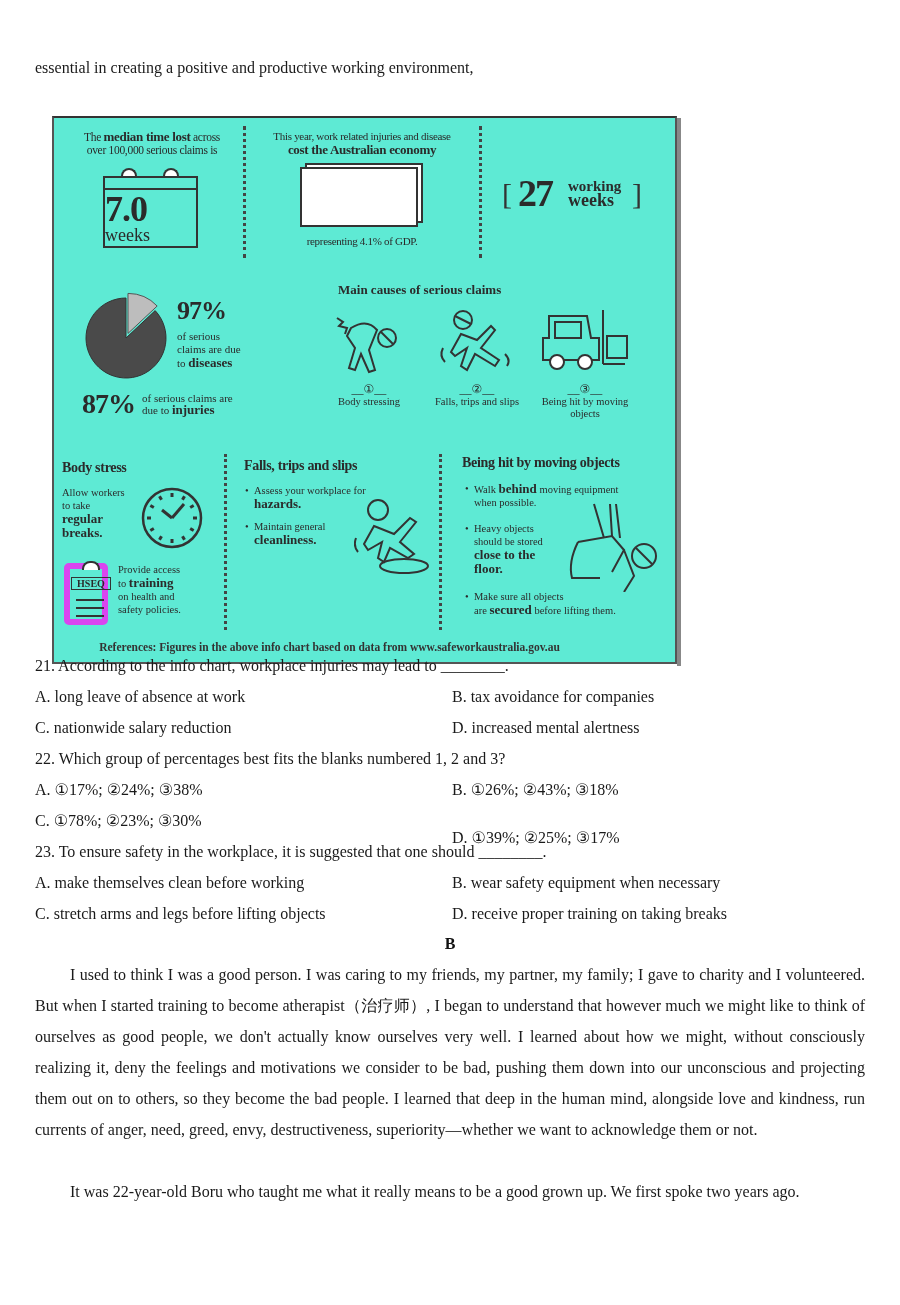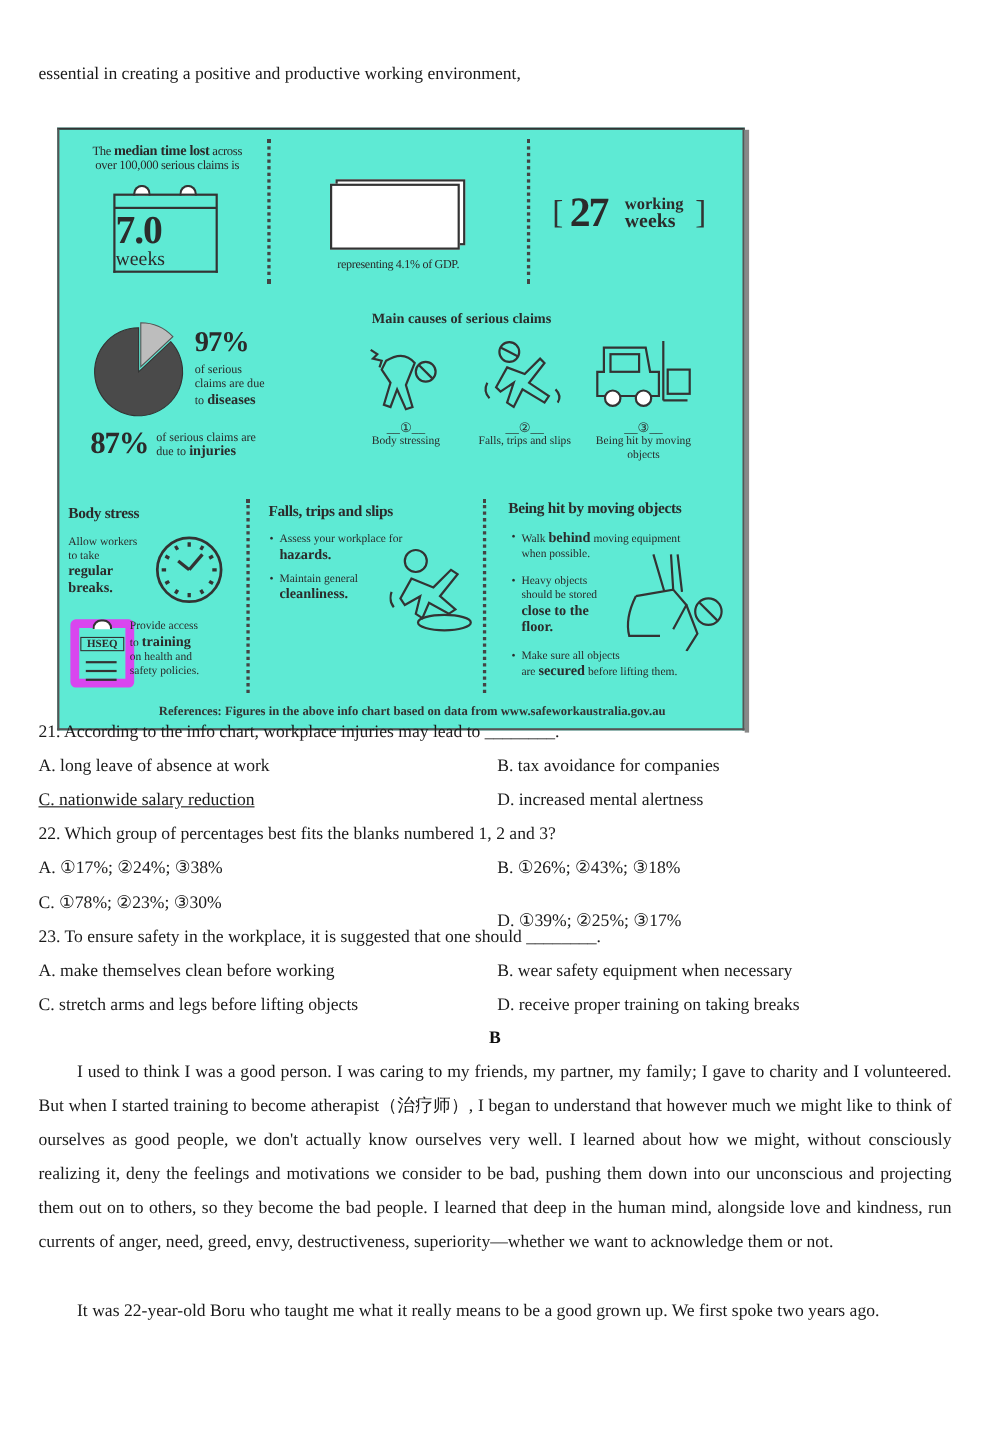--- a/index.html
+++ b/index.html
@@ -46,26 +46,26 @@
   .cause-label { font-size: 10.5px; line-height: 12px; color: #2b2b2b; }
 
   .sec-title { position: absolute; font-size: 14px; font-weight: bold; color: #2b2b2b; letter-spacing: -0.3px; }
   .sec-text { position: absolute; font-size: 10.5px; line-height: 13px; color: #2b2b2b; }
   .sec-text .em { font-size: 13px; font-weight: bold; }
   .bullet { position: absolute; font-size: 10.5px; line-height: 13px; color: #2b2b2b; }
   .bullet::before { content: "•"; position: absolute; left: -9px; }
   .bullet .em { font-size: 13px; font-weight: bold; }
   .bullet .u { text-decoration: underline; font-weight: bold; font-size: 12px; }
 
-  .clip { position: absolute; left: 10px; top: 445px; width: 58px; height: 62px; border: 8px solid #d946ef; border-radius: 5px; }
+  .clip { position: absolute; left: 10px; top: 445px; width: 44px; height: 62px; border: 6px solid #d946ef; border-radius: 5px; }
   .clip-tab { position: absolute; left: 12px; top: -8px; width: 18px; height: 9px; border: 2px solid #333; border-bottom: none; border-radius: 8px 8px 0 0; background: #fff; }
   .clip-title { position: absolute; left: 0; top: 8px; width: 40px; text-align: center; font-size: 10px; font-weight: bold; border: 1px solid #333; margin-left: 1px; }
   .clip-line { position: absolute; left: 6px; width: 28px; border-top: 2px solid #333; }
 
-  .refs { position: absolute; left: 0; top: 523px; width: 551px; text-align: right; font-size: 11.5px; font-weight: bold; color: #333; }
+  .refs { position: absolute; left: 0; top: 523px; width: 551px; text-align: center; font-size: 11.5px; font-weight: bold; color: #333; }
 
   .col-left { left: 35px; }
   .col-right { left: 452px; text-align: right; }
   .centered { position: absolute; left: 0; width: 900px; text-align: center; font-weight: bold; font-size: 16px; }
   .para { position: absolute; left: 35px; width: 830px; font-size: 16px; line-height: 31px; text-align: justify; color: #1a1a1a; }
 </style>
 </head>
 <body>
 
 <div class="serif-line" style="top:58px;">essential in creating a positive and productive working environment,</div>
@@ -82,20 +82,24 @@
     <div class="cal-ring" style="left:60px;"></div>
     <div class="cal-top"></div>
     <div class="cal-body">
       <div class="cal-num">7.0</div>
       <div class="cal-unit">weeks</div>
     </div>
   </div>
 
   <div class="vdots" style="left:189px;top:8px;height:132px;"></div>
 
+  <div class="cell-text" style="left:194px;top:12px;width:228px;">
+    <span>This year, work related injuries and disease</span><br>
+    <span class="b" style="font-size:13px;">cost the Australian economy</span>
+  </div>
   <div class="money">
     <div class="bill" style="left:10px;top:0;width:118px;height:60px;"></div>
     <div class="bill" style="left:5px;top:4px;width:118px;height:60px;"></div>
   </div>
   <div class="cell-text" style="left:194px;top:117px;width:228px;">representing 4.1% of GDP.</div>
 
   <div class="vdots" style="left:425px;top:8px;height:132px;"></div>
 
   <div class="big27">
     <span class="bracket" style="left:0;">[</span>
@@ -242,21 +246,21 @@
     <span>Make sure all objects</span><br>
     <span>are </span><span class="em">secured</span><span> before lifting them.</span>
   </div>
 
   <div class="refs">References: Figures in the above info chart based on data from www.safeworkaustralia.gov.au</div>
 </div>
 
 <div class="serif-line col-left" style="top:656px;">21. According to the info chart, workplace injuries may lead to ________.</div>
 <div class="serif-line col-left" style="top:687px;">A. long leave of absence at work</div>
 <div class="serif-line col-right" style="top:687px;">B. tax avoidance for companies</div>
-<div class="serif-line col-left" style="top:718px;text-decoration:underline;">C. nationwide salary reduction</div>
+<div class="serif-line col-left" style="top:718px;">C. nationwide salary reduction</div>
 <div class="serif-line col-right" style="top:718px;">D. increased mental alertness</div>
 
 <div class="serif-line col-left" style="top:749px;">22. Which group of percentages best fits the blanks numbered 1, 2 and 3?</div>
 <div class="serif-line col-left" style="top:780px;">A. ①17%; ②24%; ③38%</div>
 <div class="serif-line col-right" style="top:780px;">B. ①26%; ②43%; ③18%</div>
 <div class="serif-line col-left" style="top:811px;">C. ①78%; ②23%; ③30%</div>
 <div class="serif-line col-right" style="top:811px;margin-top:17px;">D. ①39%; ②25%; ③17%</div>
 
 <div class="serif-line col-left" style="top:842px;">23. To ensure safety in the workplace, it is suggested that one should ________.</div>
 <div class="serif-line col-left" style="top:873px;">A. make themselves clean before working</div>

